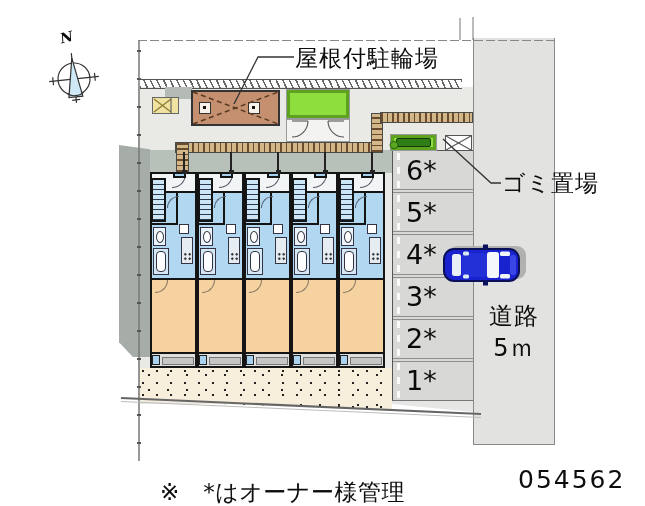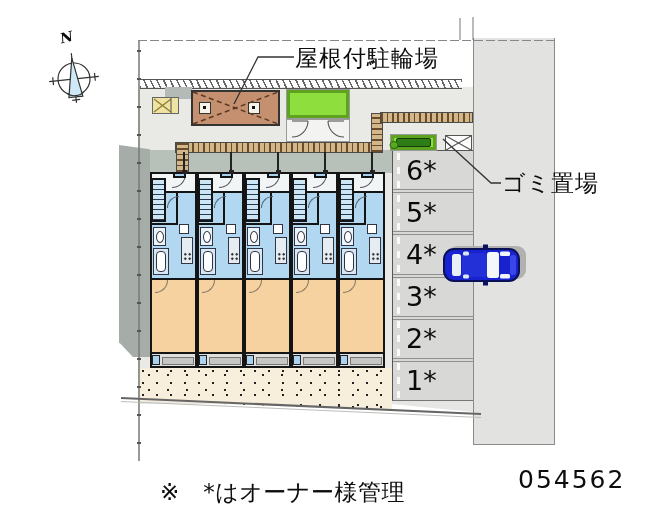--- a/index.html
+++ b/index.html
@@ -320,20 +320,24 @@
       <rect x="500" y="274" width="10" height="4.5" rx="1.5" fill="#eef4f8"></rect>
       <rect x="463" y="251.5" width="6" height="4" rx="1.5" fill="#dce8f0"></rect>
       <rect x="463" y="274.5" width="6" height="4" rx="1.5" fill="#dce8f0"></rect>
       <rect x="510" y="255" width="6" height="20" rx="2.5" fill="#3a46e8"></rect>
     </g>
   </svg>
 
   <div class="lbl" id="lbl-n">N</div>
   <div class="lbl" id="lbl-garbage">ゴミ置場</div>
   <div class="lbl" id="lbl-bike">屋根付駐輪場</div>
+  <div class="lbl" id="lbl-road">
+    <div>道路</div>
+    <div>5ｍ</div>
+  </div>
   <div class="lbl" id="lbl-note">※　*はオーナー様管理</div>
   <div class="lbl" id="lbl-num">054562</div>
 <div class="downspout" style="left: 183px;"></div>
     <div class="downspout" style="left: 230px;"></div>
     <div class="downspout" style="left: 277px;"></div>
     <div class="downspout" style="left: 324px;"></div>
     <div class="downspout" style="left: 371px;"></div>
   </div>
 
 </body></html>

